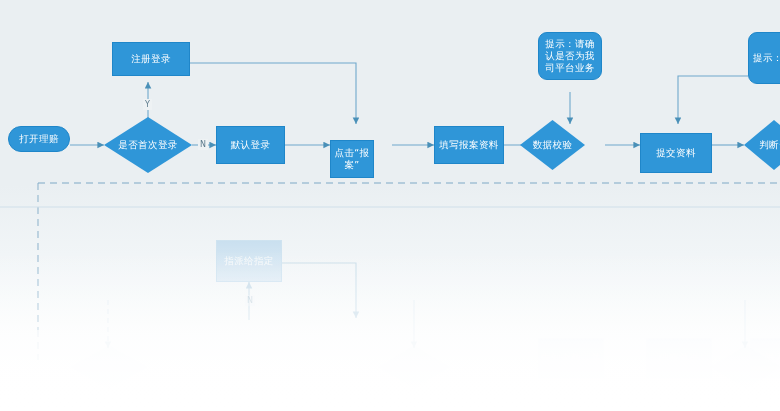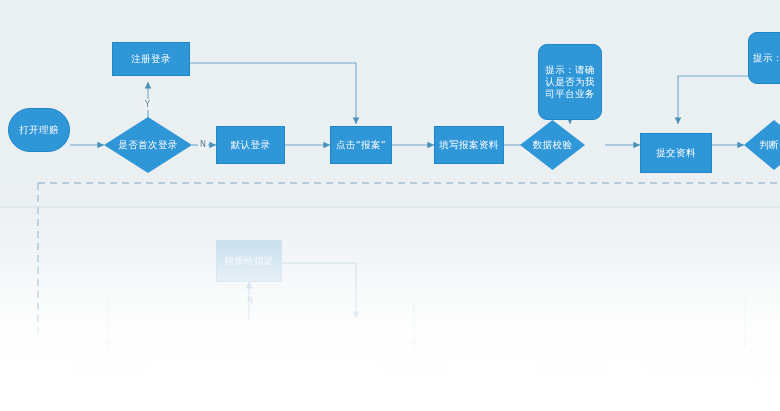--- a/index.html
+++ b/index.html
@@ -147,38 +147,38 @@
       <path d="M282,263 L356,263 L356,318" marker-end="url(#arrow-faint)"></path>
       <path d="M249,320 L249,282" marker-end="url(#arrow-faint)"></path>
     </g>
     <g stroke="#dbe8f0" stroke-width="1.1" fill="none" opacity="0.6">
       <path d="M108,300 L108,348" marker-end="url(#arrow-faint2)" stroke-dasharray="5,4"></path>
       <path d="M414,300 L414,348" marker-end="url(#arrow-faint2)"></path>
       <path name="x" d="M745,300 L745,348" marker-end="url(#arrow-faint2)"></path>
     </g>
   </svg>
 
-  <div class="node stadium" style="left:8px; top:108px; width:62px; height:44px;">
+  <div class="node stadium" style="left:8px; top:126px; width:62px; height:26px;">
     <span class="node-label">打开理赔</span>
   </div>
 
   <div class="node rect" style="left:112px; top:42px; width:78px; height:34px;">
     <span class="node-label">注册登录</span>
   </div>
 
   <div class="node diamond" style="left:104px; top:117px; width:88px; height:56px;">
     <span class="diamond-shape"></span>
     <span class="diamond-label">是否首次登录</span>
   </div>
 
   <div class="node rect" style="left:216px; top:126px; width:69px; height:38px;">
     <span class="node-label">默认登录</span>
   </div>
 
-  <div class="node rect" style="left:330px; top:126px; width:62px; height:38px;">
+  <div class="node rect" style="left:330px; top:140px; width:44px; height:38px;">
     <span class="node-label">点击“报案”</span>
   </div>
 
   <div class="node rect" style="left:434px; top:126px; width:70px; height:38px;">
     <span class="node-label">填写报案资料</span>
   </div>
 
   <div class="node diamond" style="left:520px; top:120px; width:65px; height:50px;">
     <span class="diamond-shape"></span>
     <span class="diamond-label">数据校验</span>
@@ -186,21 +186,21 @@
 
   <div class="node rect" style="left:640px; top:126px; width:72px; height:40px;margin-top:7px;">
     <span class="node-label">提交资料</span>
   </div>
 
   <div class="node diamond" style="left:744px; top:120px; width:60px; height:50px;">
     <span class="diamond-shape"></span>
     <span class="diamond-label">判断资</span>
   </div>
 
-  <div class="node tip" style="left:538px; top:32px; width:64px; height:76px;margin-top:12px;">
+  <div class="node tip" style="left:538px; top:32px; width:64px; height:48px;">
     <span class="node-label">提示：请确认是否为我司平台业务</span>
   </div>
 
   <div class="node tip" style="left:748px; top:32px; width:52px; height:52px; border-radius:9px 0 0 9px; justify-content:flex-start; padding-left:4px;">
     <span class="node-label">提示：</span>
   </div>
 
   <div class="edge-label" style="left:143px; top:99px;">Y</div>
   <div class="edge-label" style="left:198px; top:139px;">N</div>
 

